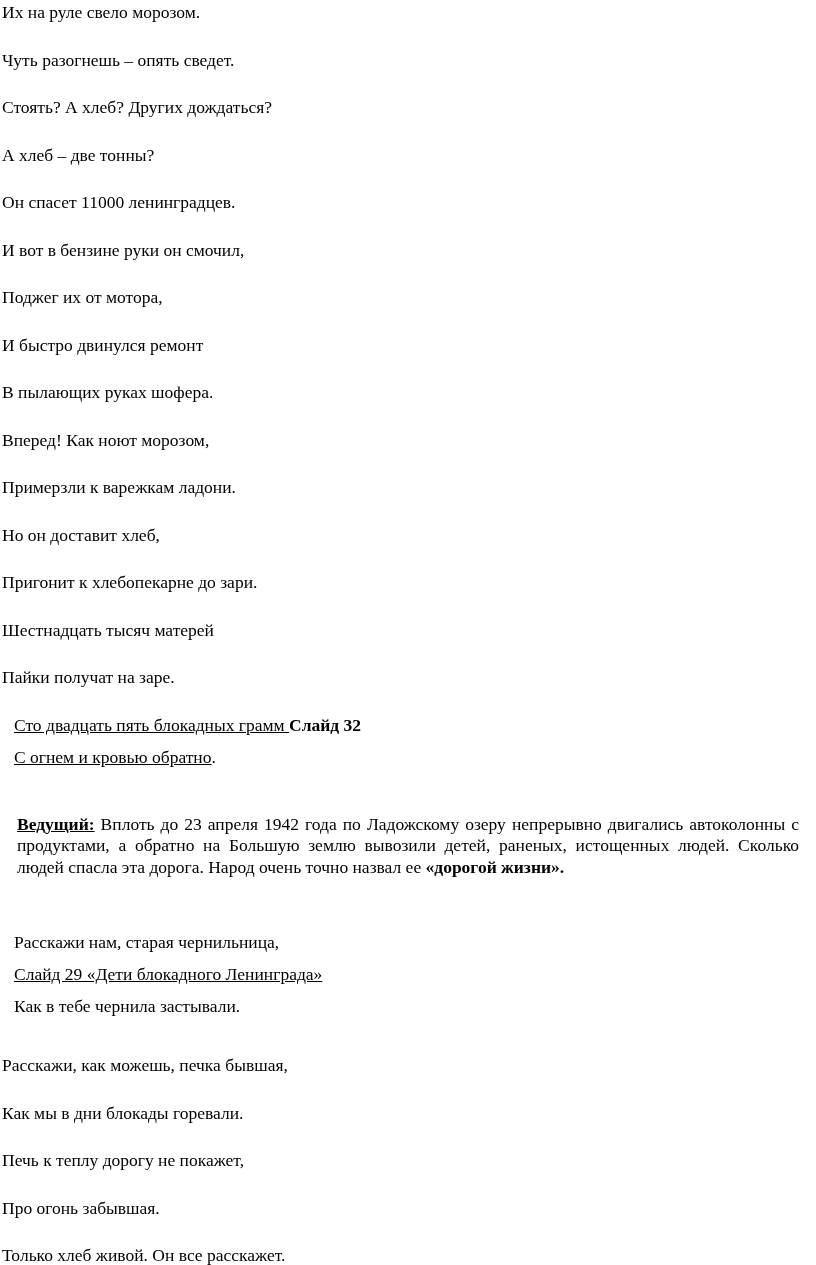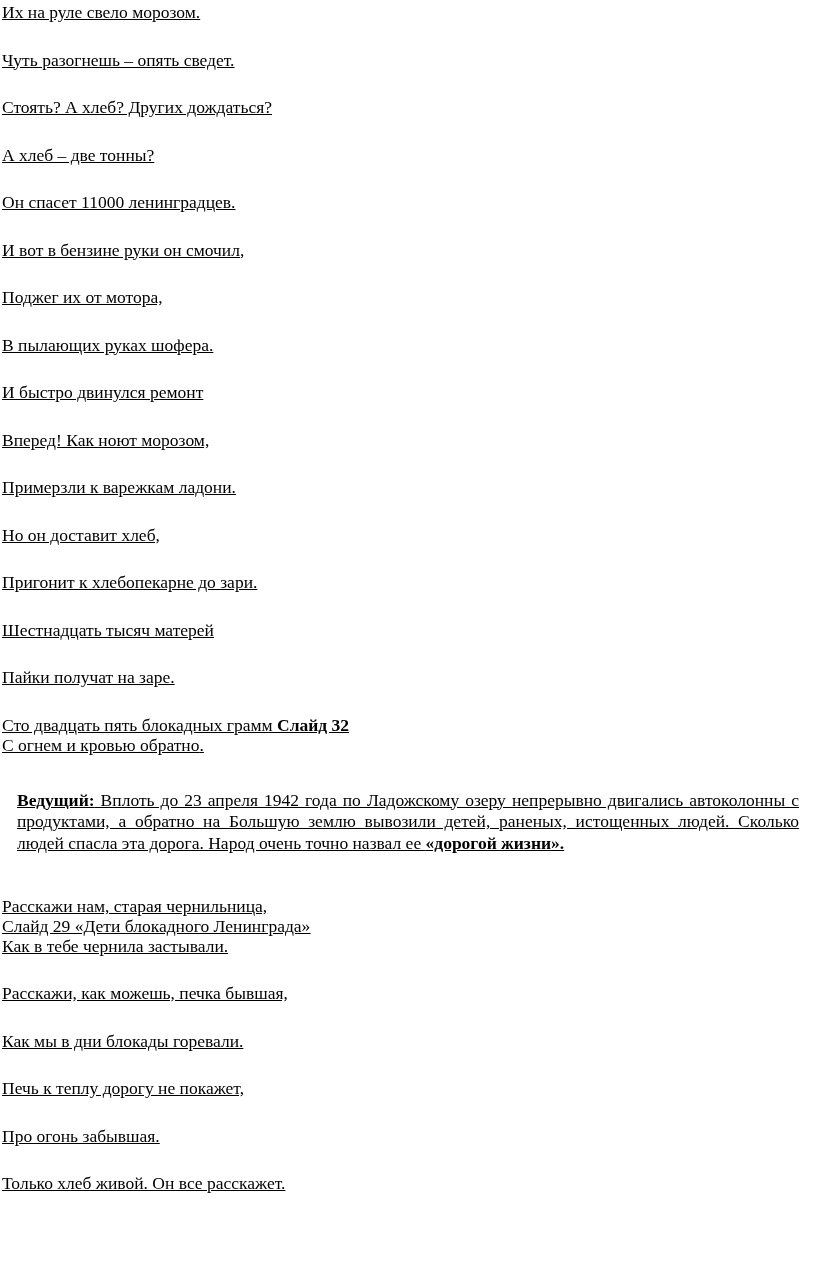--- a/index.html
+++ b/index.html
@@ -18,34 +18,33 @@
     position: relative;
     width: 816px;
     height: 1265px;
     box-sizing: border-box;
     padding: 0px 0px 0px 0px;
     overflow: hidden;
   }
   .content {
     padding-left: 2px;
     padding-right: 2px;
-    text-decoration: underline;
   }
   p.line {
     margin: 0;
     font-size: 17.5px;
     line-height: 20px;
     padding: 0;
   }
   
   p.spaced {
     margin: 0 0 27.5px 0;
   }
   p.tight {
-    margin: 0;
+    margin: 12px;
   }
   .u {
     text-decoration: underline;
   }
   .b {
     font-weight: bold;
   }
   .blockpara {
     margin: 15px;
     font-size: 17.5px;
@@ -63,22 +62,22 @@
   <div class="content">
 
     <div class="first-block">
       <p class="line spaced">Их на руле свело морозом.</p>
       <p class="line spaced">Чуть разогнешь – опять сведет.</p>
       <p class="line spaced">Стоять? А хлеб? Других дождаться?</p>
       <p class="line spaced">А хлеб – две тонны?</p>
       <p class="line spaced">Он спасет 11000 ленинградцев.</p>
       <p class="line spaced">И вот в бензине руки он смочил,</p>
       <p class="line spaced">Поджег их от мотора,</p>
+      <p class="line spaced">И быстро двинулся ремонт</p>
       <p class="line spaced">В пылающих руках шофера.</p>
-      <p class="line spaced">И быстро двинулся ремонт</p>
       <p class="line spaced">Вперед! Как ноют морозом,</p>
       <p class="line spaced">Примерзли к варежкам ладони.</p>
       <p class="line spaced">Но он доставит хлеб,</p>
       <p class="line spaced">Пригонит к хлебопекарне до зари.</p>
       <p class="line spaced">Шестнадцать тысяч матерей</p>
       <p class="line spaced">Пайки получат на заре.</p>
     </div>
 
     <div>
       <p class="line tight">

